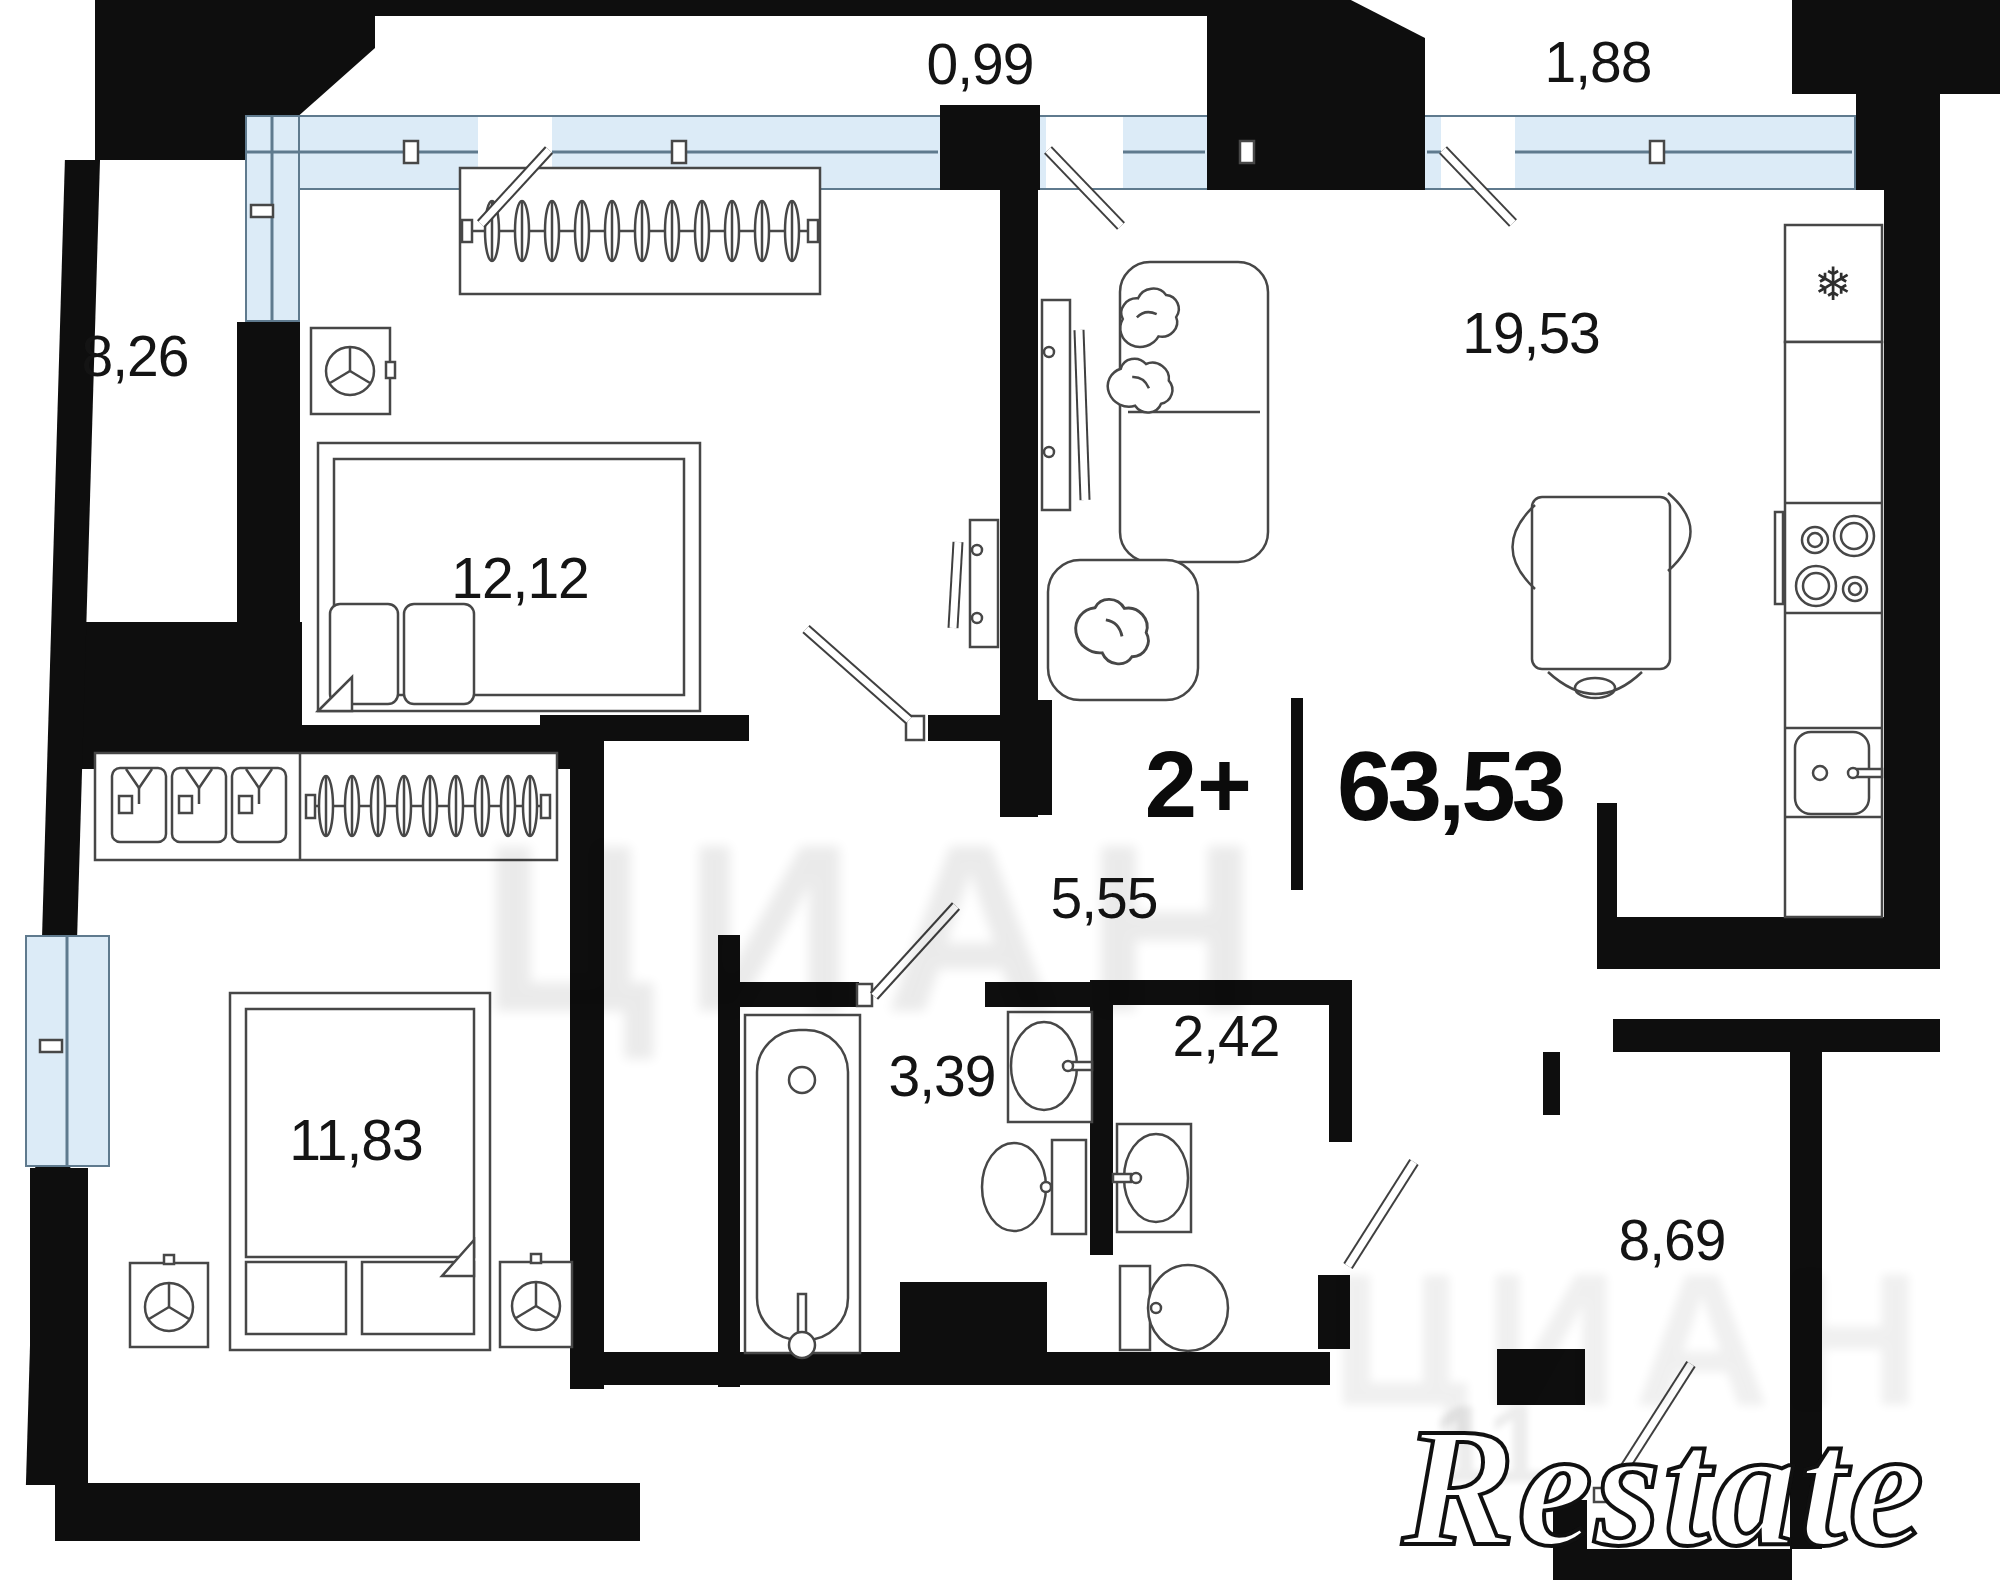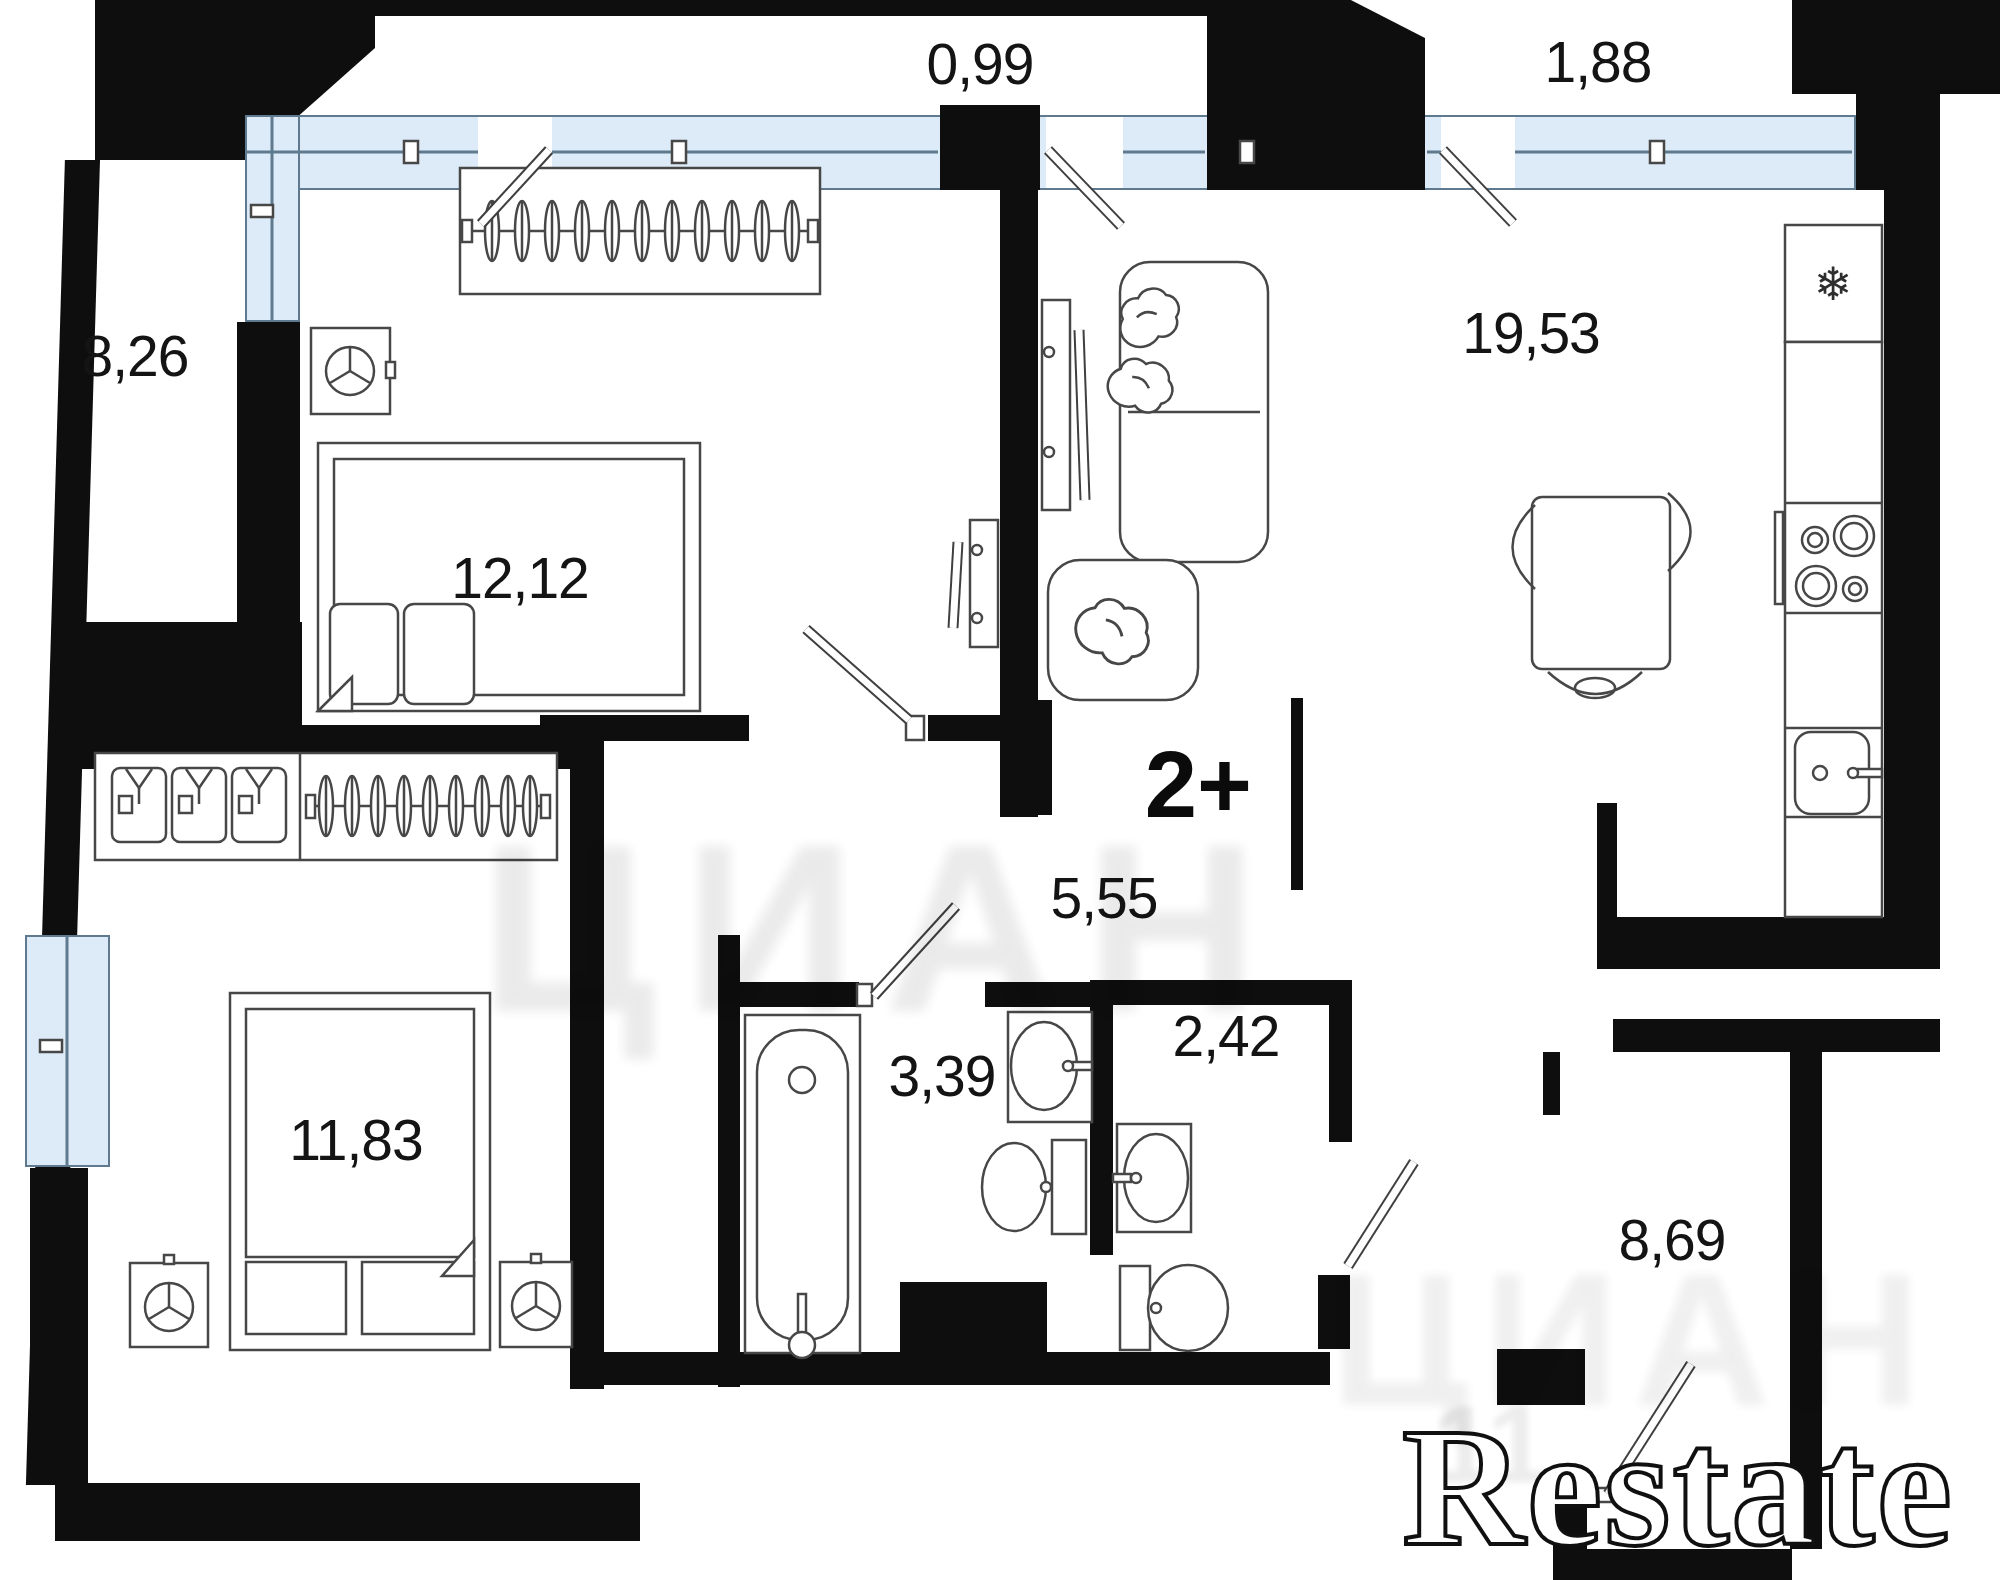--- a/index.html
+++ b/index.html
@@ -22,21 +22,21 @@
   #type-label{left:1000px;top:738px;width:252px;text-align:right;font-size:94px;line-height:94px}
   #divider{position:absolute;left:1291px;top:698px;width:12px;height:192px;background:#0e0e0e;z-index:6}
   #total-area{left:1337px;top:737px;font-size:98px;line-height:98px;letter-spacing:-4px}
   #snowflake{position:absolute;left:1833px;top:284px;transform:translate(-50%,-50%);
       font-size:46px;color:#2e2e2e;z-index:6;font-family:"DejaVu Sans",sans-serif}
   .wm{position:absolute;z-index:7;color:#000;font-weight:700;pointer-events:none}
   #wm-portal{left:480px;top:790px;font-size:240px;letter-spacing:28px;opacity:.08;filter:blur(6px)}
   #wm-portal2{left:1330px;top:1230px;font-size:190px;letter-spacing:14px;opacity:.06;filter:blur(5px)}
   #wm-digits{left:1432px;top:1380px;font-size:110px;opacity:.07;filter:blur(3px)}
   #wm-brand{left:1402px;top:1402px;font-size:170px;line-height:170px;font-family:"Liberation Serif","DejaVu Serif",serif;
-      font-weight:700;color:#fff;-webkit-text-stroke:4px #101010;
+      font-style:italic;font-weight:700;color:#fff;-webkit-text-stroke:4px #101010;
       text-shadow:0 0 2px #101010;letter-spacing:2px;z-index:7;position:absolute;white-space:nowrap}
 </style>
 </head>
 <body>
 
 <div id="plan">
 
   <div class="glz" style="left:245px;top:115px;width:697px;height:75px"></div>
   <div class="glz" style="left:1038px;top:115px;width:818px;height:75px"></div>
   <div class="glz hi" style="left:245px;top:115px;width:55px;height:207px"></div>
@@ -319,20 +319,21 @@
   <div class="area-label" style="left:1531px;top:333px">19,53</div>
   <div class="area-label" style="left:520px;top:578px">12,12</div>
   <div class="area-label" style="left:356px;top:1140px">11,83</div>
   <div class="area-label" style="left:1104px;top:898px">5,55</div>
   <div class="area-label" style="left:942px;top:1076px">3,39</div>
   <div class="area-label" style="left:1226px;top:1036px">2,42</div>
   <div class="area-label" style="left:1672px;top:1240px">8,69</div>
 
   <div class="ident" id="type-label">2+</div>
   <div id="divider"></div>
+  <div class="ident" id="total-area">63,53</div>
 
   <div id="snowflake">❄</div>
 
   <div class="wm" id="wm-portal">ЦИАН</div>
   <div class="wm" id="wm-portal2">ЦИАН</div>
   <div class="wm" id="wm-digits">11</div>
   <div id="wm-brand">Restate</div>
 
 </div>
 

